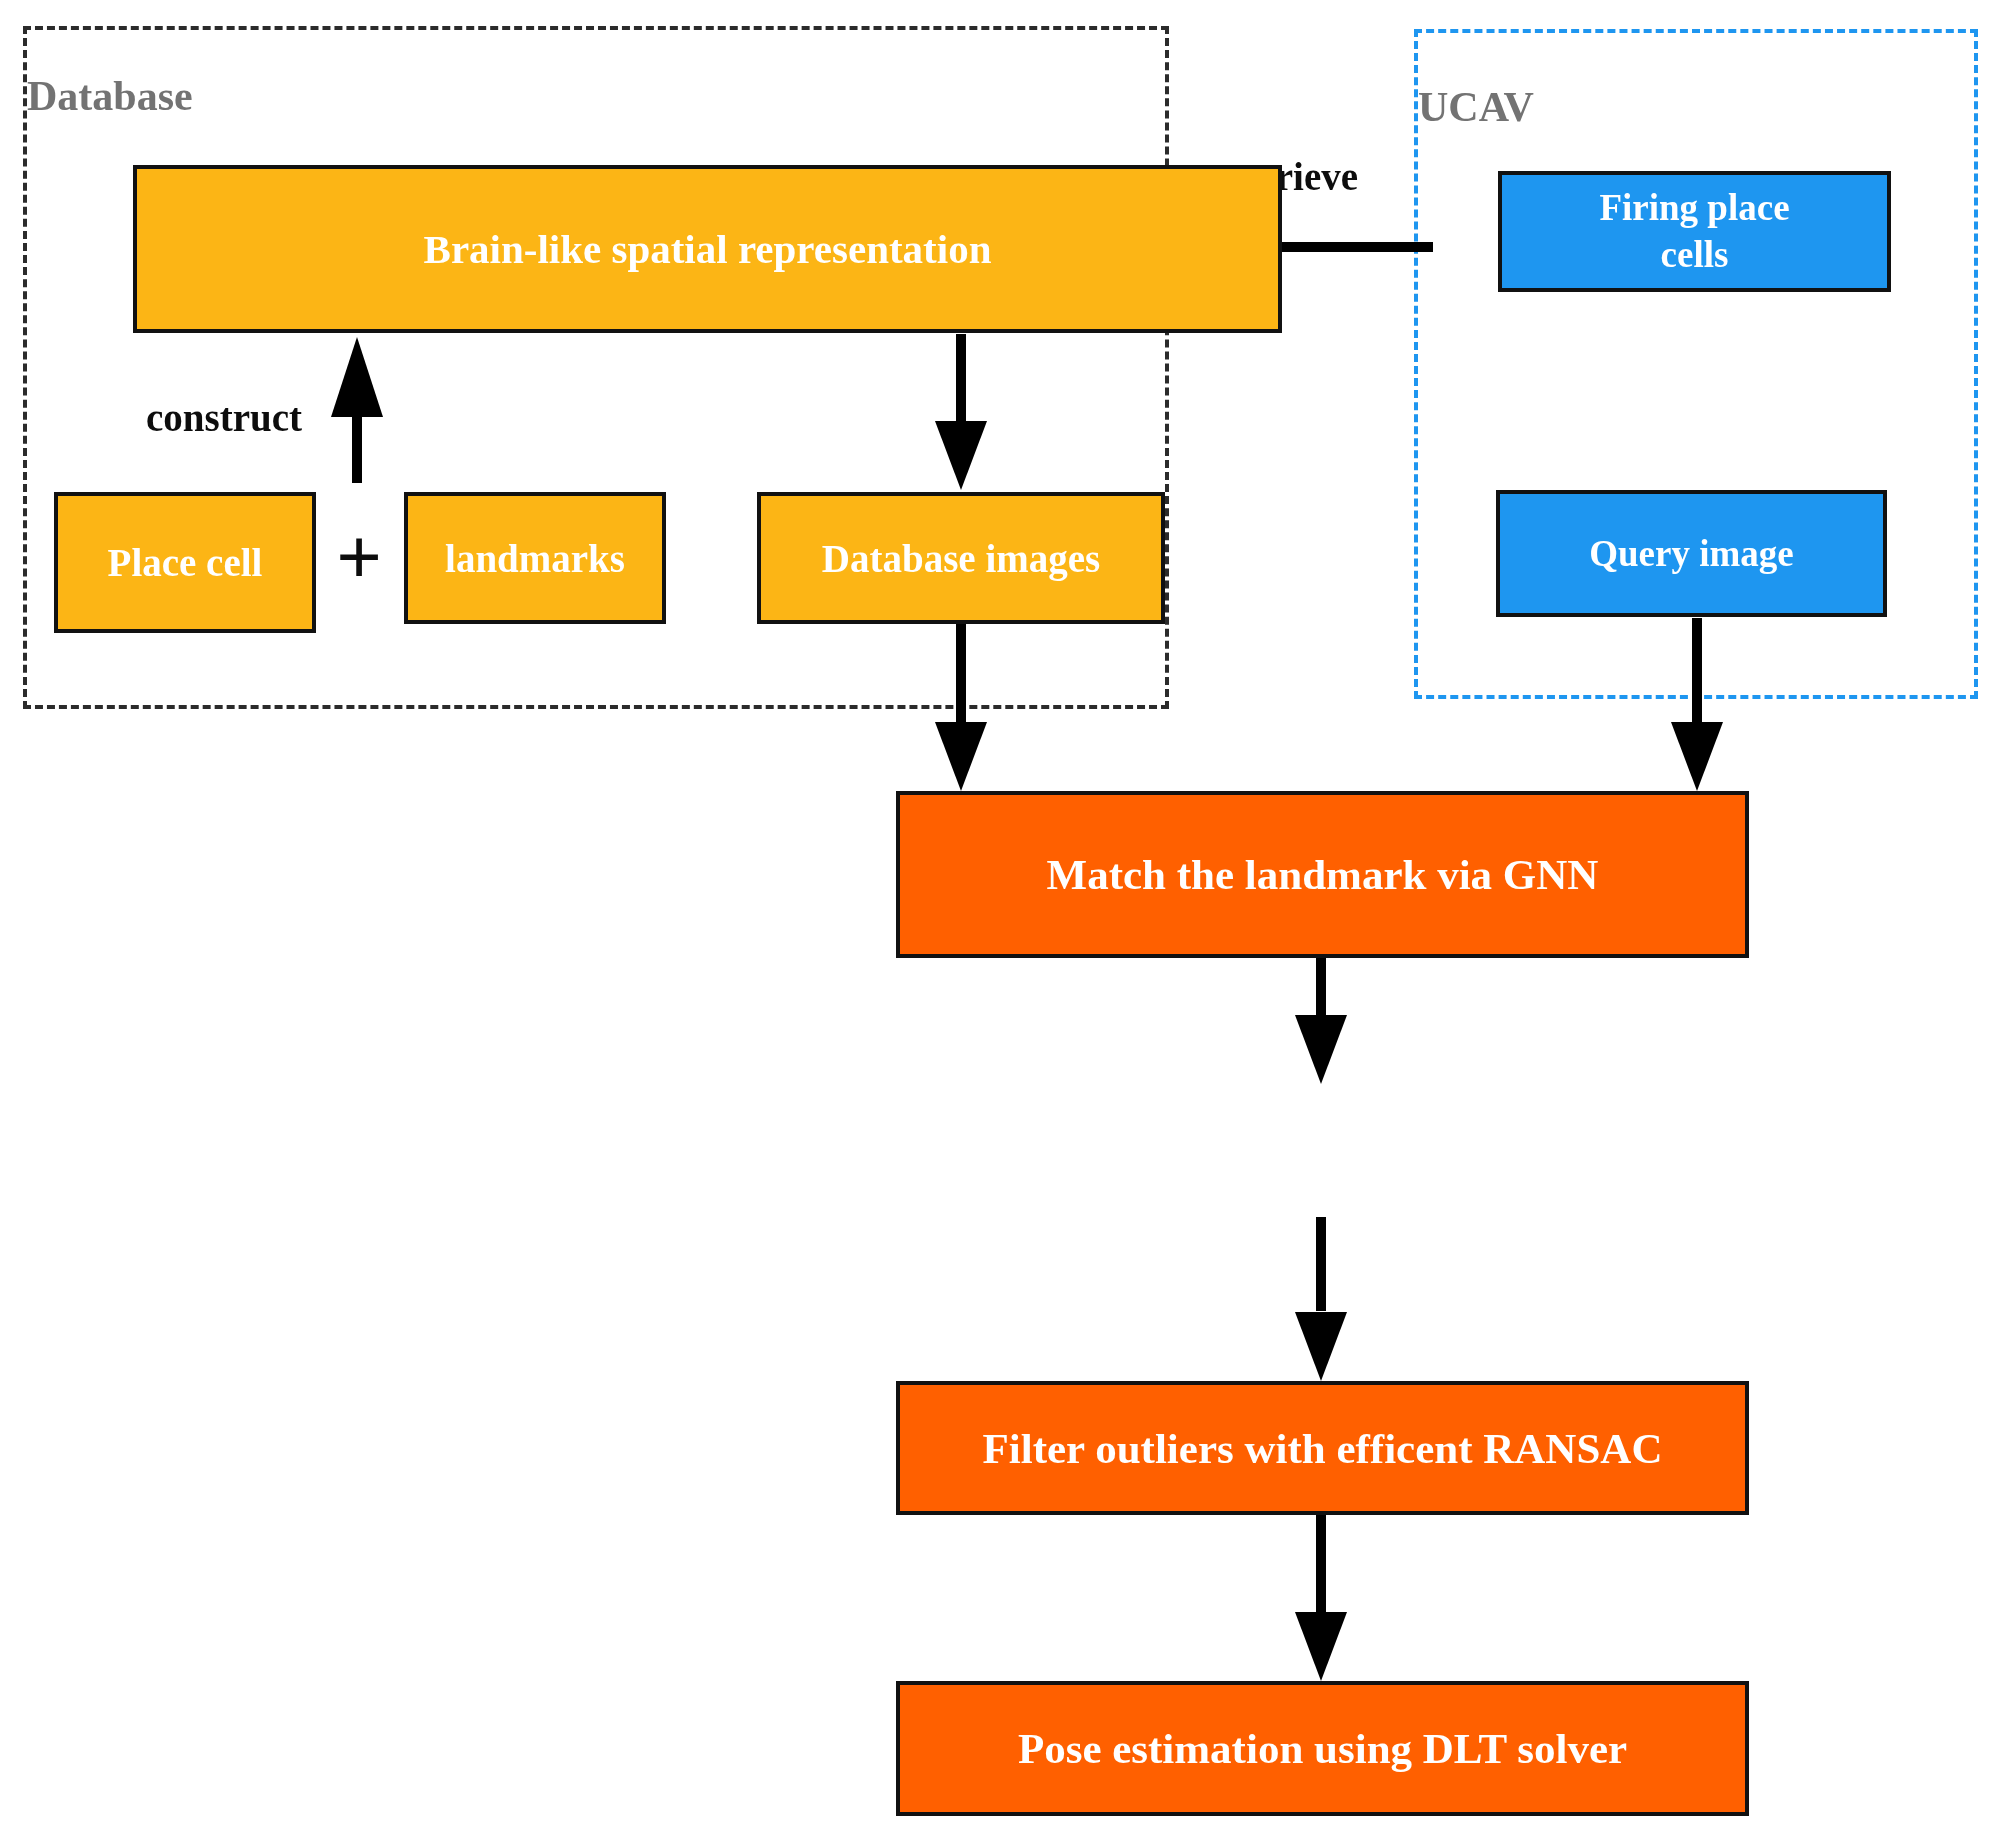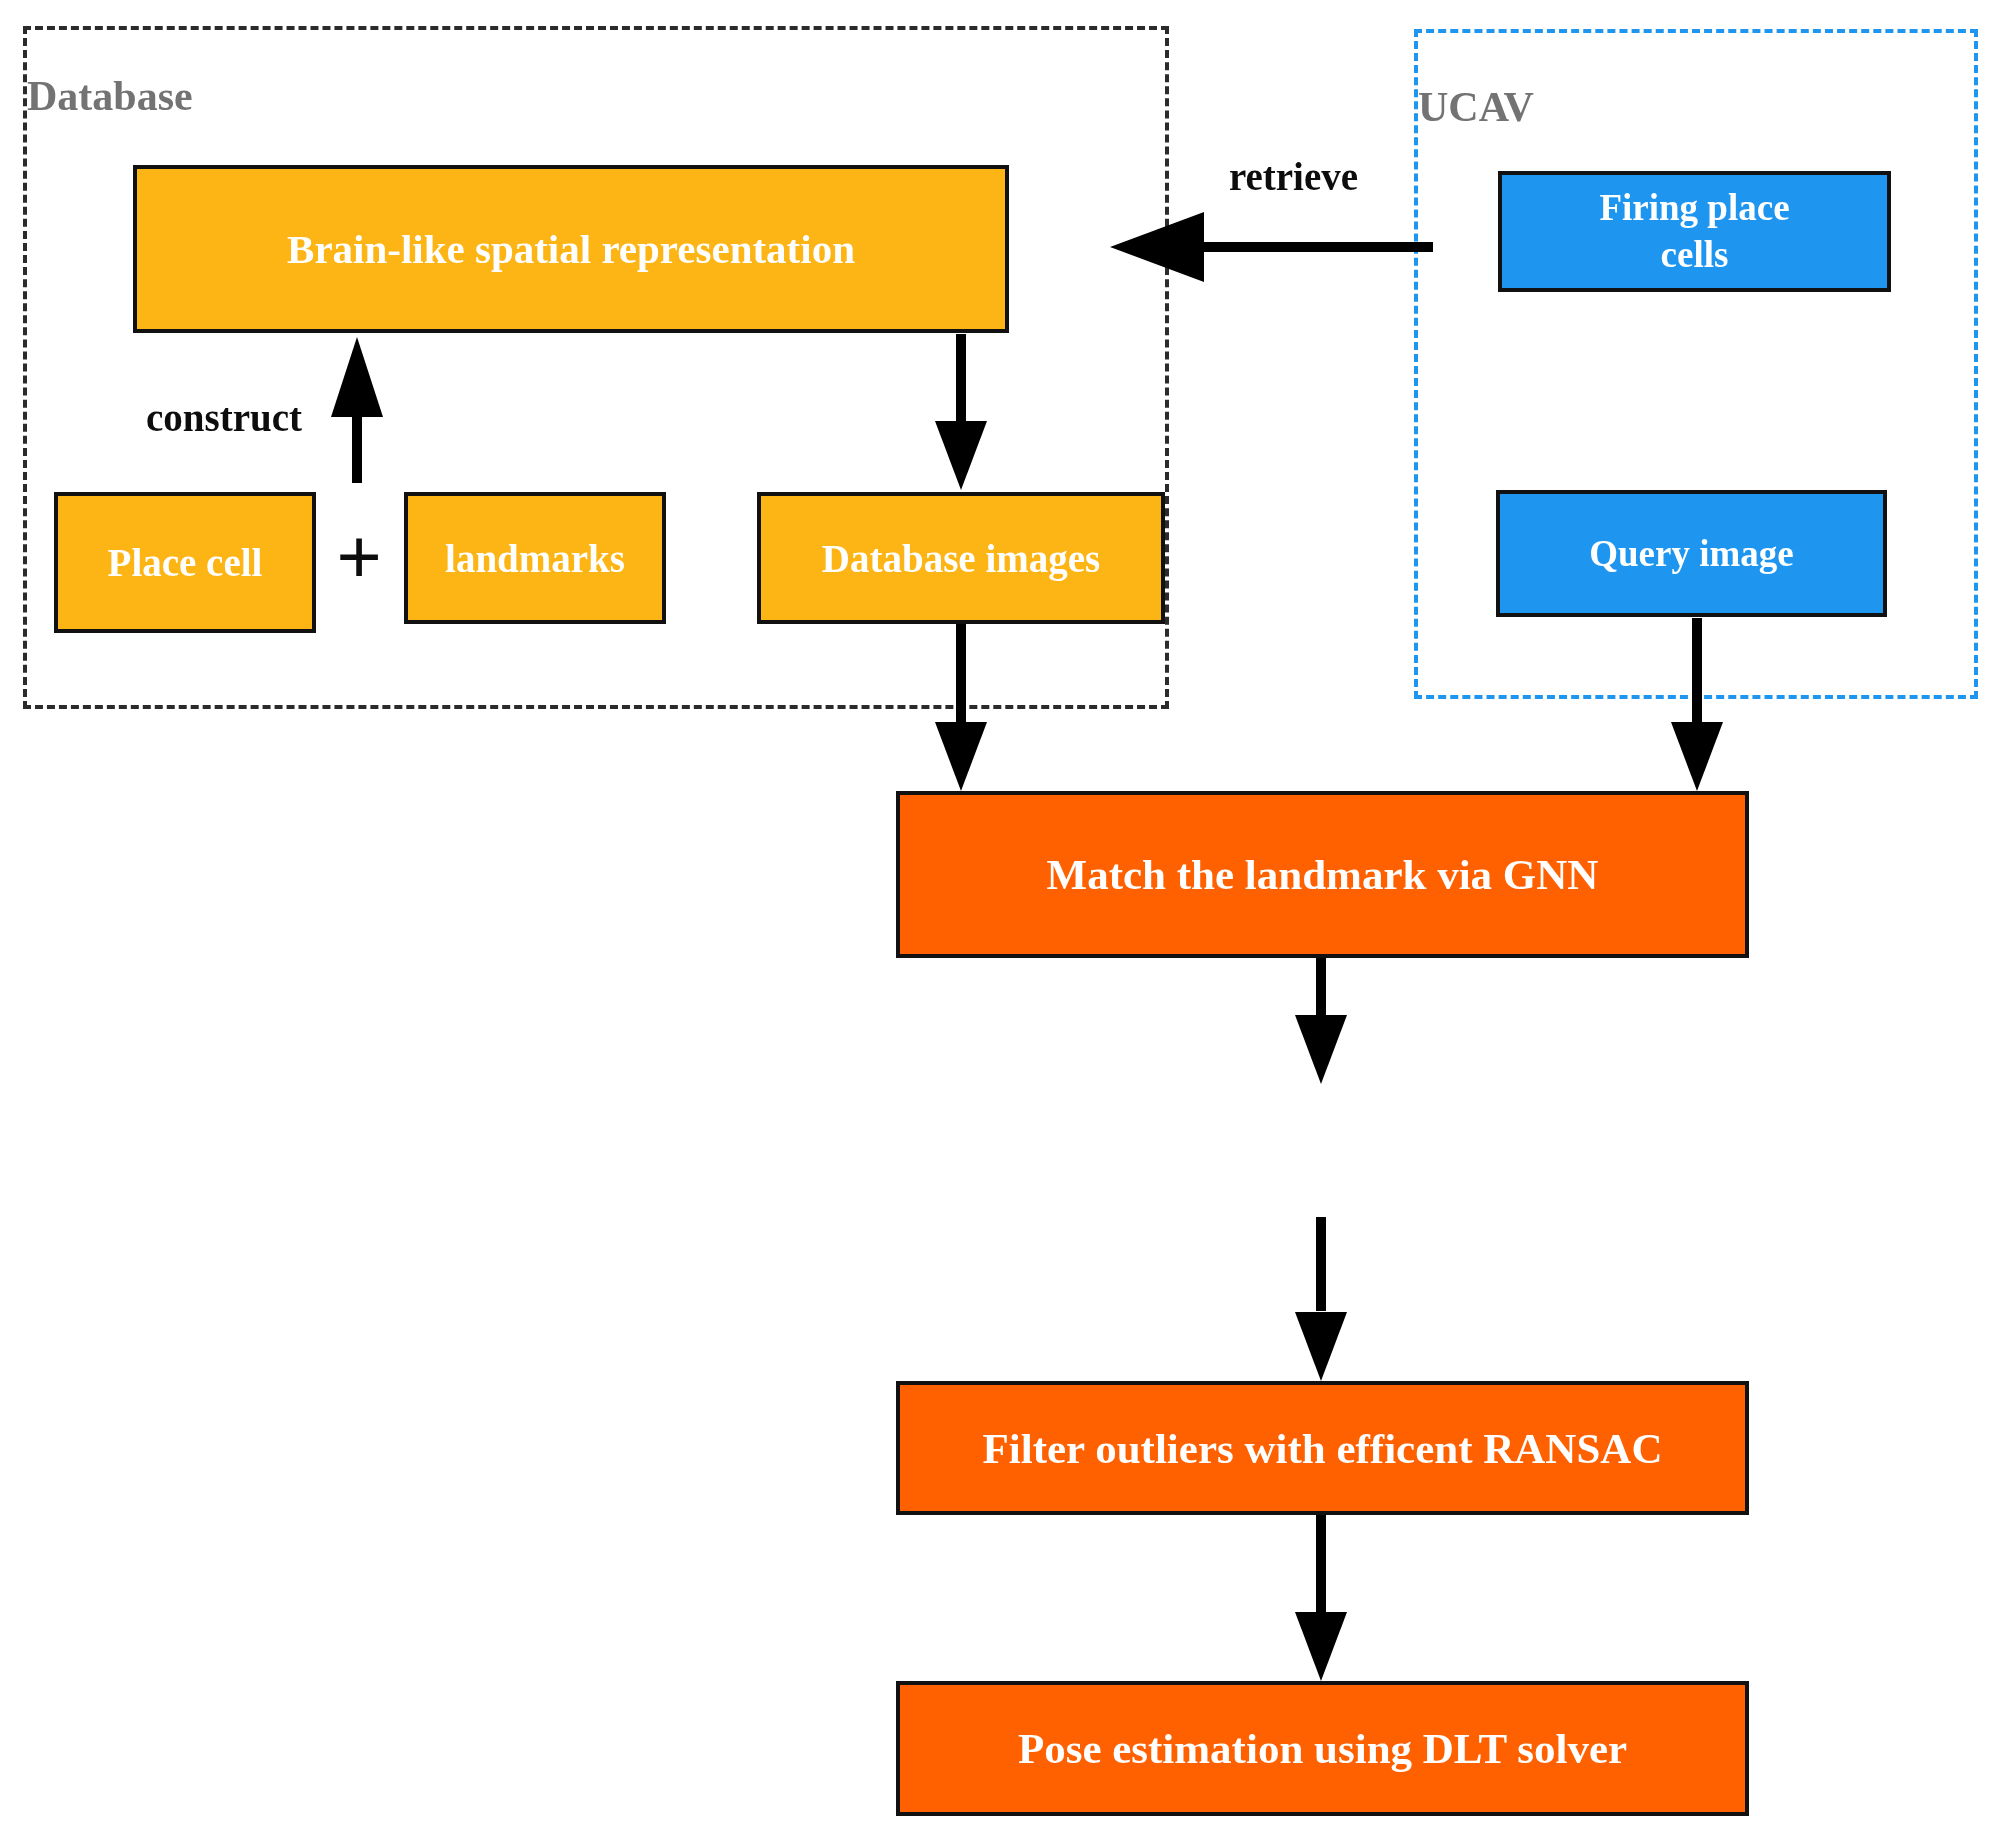--- a/index.html
+++ b/index.html
@@ -129,21 +129,21 @@
     <div class="shaft-v" style="left:1316px; top:1515px; height:97px;"></div>
     <div class="head-down" style="left:1295px; top:1612px;"></div>
   </div>
 
   <div class="label" style="left:116px; top:395px; width:216px; font-size:39px;">construct</div>
 
   <div class="label" style="left:1193px; top:154px; width:201px; font-size:39px;">retrieve</div>
 
   <div class="label" style="left:359px; top:557px; transform:translate(-50%,-50%); font-size:81px; line-height:1;">+</div>
 
-  <div class="node amber" style="left:133px; top:165px; width:876px; height:168px; font-size:41px;">Brain-like spatial representation</div>
+  <div class="node amber" style="left:133px; top:165px; width:1149px; height:168px; font-size:41px;">Brain-like spatial representation</div>
 
   <div class="node amber" style="left:54px; top:492px; width:262px; height:141px; font-size:39px;">Place cell</div>
 
   <div class="node amber" style="left:404px; top:492px; width:262px; height:132px; font-size:39px;">landmarks</div>
 
   <div class="node amber" style="left:757px; top:492px; width:408px; height:132px; font-size:39px;">Database images</div>
 
   <div class="node blue prewrap" style="left:1498px; top:171px; width:393px; height:121px; font-size:37px;">Firing place
 cells</div>
 

